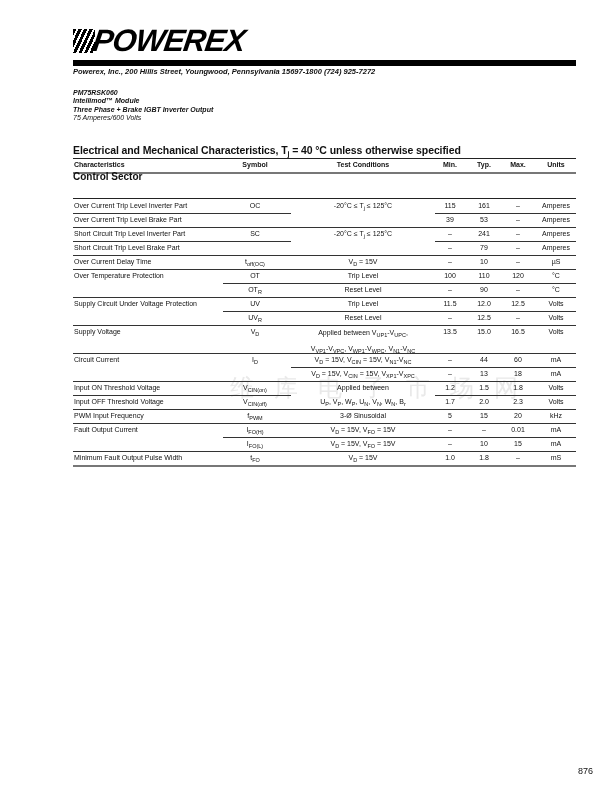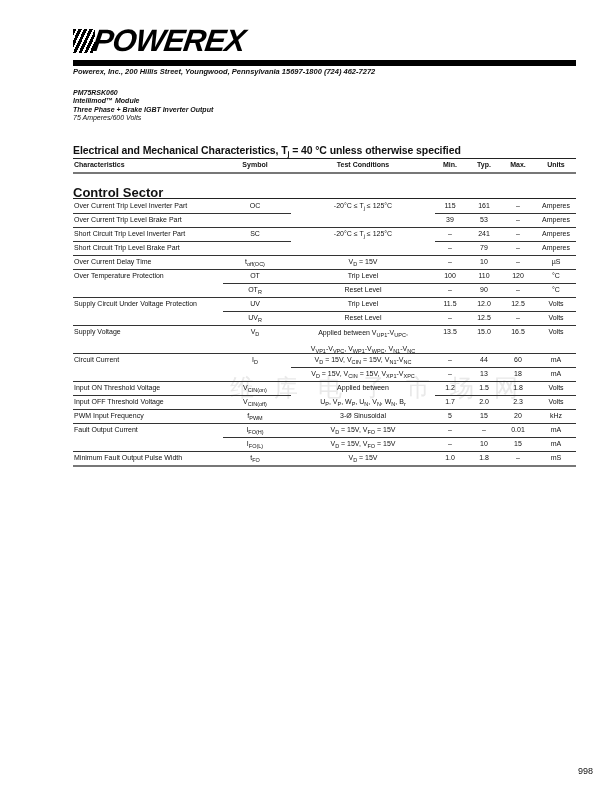--- a/index.html
+++ b/index.html
@@ -10,21 +10,21 @@
     background: repeating-linear-gradient(115deg, #000 0 3px, #fff 3px 5px); }
   .rule-top { position:absolute; left:73px; top:60px; width:503px; height:6px; background:#000; }
   .address { position:absolute; left:73px; top:67px; font-size:7.5px; font-weight:bold; font-style:italic; }
   .product { position:absolute; left:73px; top:89px; font-size:7px; font-style:italic; line-height:8.4px; }
   .product .b { font-weight:bold; }
   .sec-title { position:absolute; left:73px; top:144px; font-size:10.5px; font-weight:bold; letter-spacing:-0.1px; }
   .sec-title sub { font-size:7px; }
   .hdr-rule1 { position:absolute; left:73px; top:158px; width:503px; height:1px; background:#222; }
   .hdr { position:absolute; left:73px; top:161px; width:503px; font-size:7px; font-weight:bold; height:10px; }
   .hdr-rule2 { position:absolute; left:73px; top:172px; width:503px; height:2px; background:#777; }
-  .sector { position:absolute; left:73px; top:185px; font-size:13px; font-weight:bold;text-decoration:underline; }
+  .sector { position:absolute; left:73px; top:171px; font-size:10px; font-weight:bold; }
   .sector-rule { position:absolute; left:73px; top:198px; width:503px; height:1px; background:#222; }
   .row { position:absolute; left:73px; width:503px; height:14px; font-size:7px; }
   .row span { position:absolute; top:3px; white-space:nowrap; }
   .c-char { left:1px; }
   .c-sym { left:150px; width:64px; text-align:center; }
   .c-cond { left:218px; width:144px; text-align:center; }
   .c-min { left:362px; width:30px; text-align:center; }
   .c-typ { left:396px; width:30px; text-align:center; }
   .c-max { left:430px; width:30px; text-align:center; }
   .c-unit { left:462px; width:42px; text-align:center; }
@@ -34,21 +34,21 @@
   .page-num { position:absolute; left:578px; top:766px; font-size:9px; }
   .watermark { position:absolute; left:230px; top:372px; font-size:24px; color:#e9e9e9; letter-spacing:20px; font-family:"DejaVu Sans", sans-serif; z-index:0; }
 </style>
 </head>
 <body>
 
 <div class="logo">
   <span class="logo-stripes"></span><span class="logo-text">POWEREX</span>
 </div>
 <div class="rule-top"></div>
-<div class="address">Powerex, Inc., 200 Hillis Street, Youngwood, Pennsylvania 15697-1800 (724) 462-7272</div>
+<div class="address">Powerex, Inc., 200 Hillis Street, Youngwood, Pennsylvania 15697-1800 (724) 925-7272</div>
 <div class="product">
   <div class="b">PM75RSK060</div>
   <div class="b">Intellimod™ Module</div>
   <div class="b">Three Phase + Brake IGBT Inverter Output</div>
   <div>75 Amperes/600 Volts</div>
 </div>
 
 <div class="sec-title"><span>Electrical and Mechanical Characteristics, T</span><sub>j</sub><span> = 40 °C unless otherwise specified</span></div>
 <div class="hdr-rule1"></div>
 <div class="hdr">
@@ -246,13 +246,13 @@
       <span class="c-sym">t<sub>FO</sub></span>
       <span class="c-cond">V<sub>D</sub> = 15V</span>
       <span class="c-min">1.0</span>
       <span class="c-typ">1.8</span>
       <span class="c-max">–</span>
       <span class="c-unit">mS</span>
     </div>
   </div>
 
 <div class="bottom-rule"></div>
-<div class="page-num">998</div>
+<div class="page-num">876</div>
 
 </body></html>

